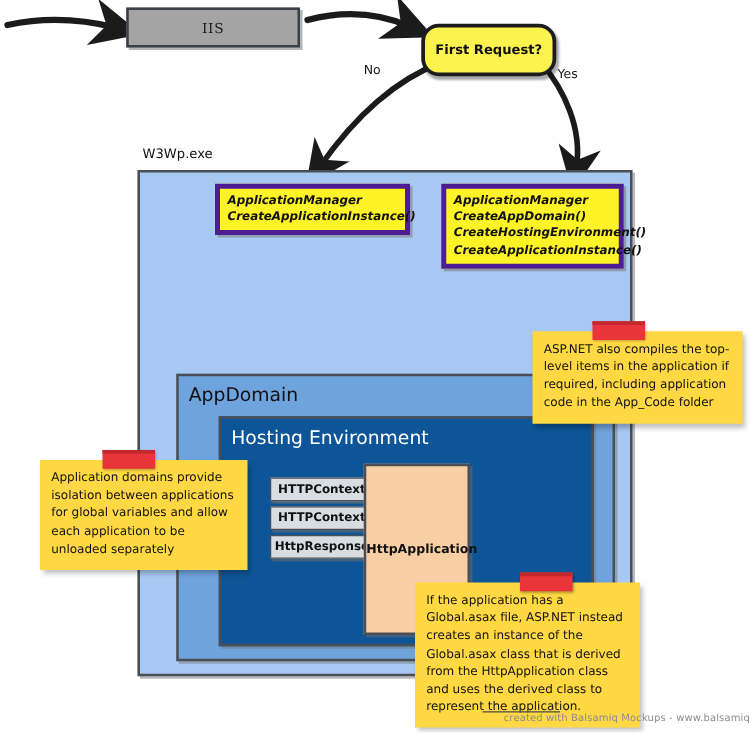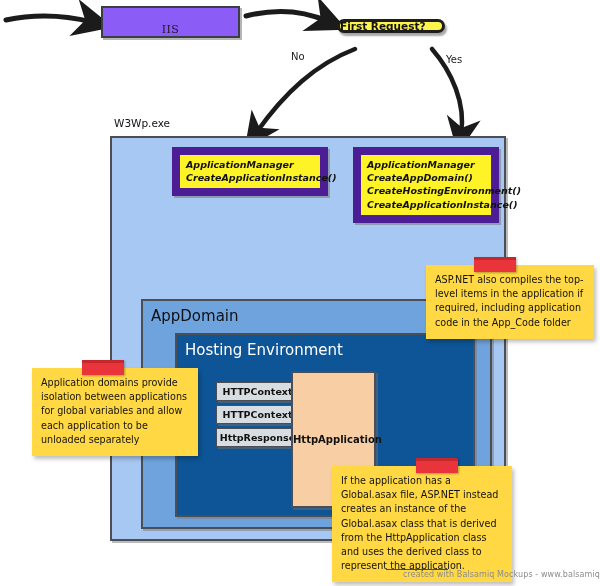--- a/index.html
+++ b/index.html
@@ -11,37 +11,37 @@
     overflow: hidden;
   }
   #stage { position: relative; width: 600px; height: 586px; background:#fff; }
 
   
   .abs { position: absolute; }
 
   
   .iis-box {
     left: 101px; top: 6px; width: 139px; height: 32px;
-    background: #8b5cf6;
+    background: #a3a3a3;
     border: 2px solid #3a3f45;
     box-shadow: 2px 2px 0 rgba(120,120,120,.55);
-    display: flex; align-items: flex-end; justify-content: center;
+    display: flex; align-items: center; justify-content: center;
   }
   .iis-label {
     font-family: "DejaVu Serif", serif;
     font-size: 11px; color: #1b1b1b; letter-spacing: .5px;
   }
 
   
   .decision {
-    left: 337px; top: 19px; width: 108px; height: 14px;
+    left: 337px; top: 19px; width: 108px; height: 42px;
     background: #fdf34f;
     border: 3px solid #1d1d1d;
     border-radius: 14px;
-    display:flex; align-items:center; 
+    display:flex; align-items:center; justify-content:center;
     box-shadow: 2px 3px 2px rgba(0,0,0,.35);
   }
   .decision-label {
     font-family: "DejaVu Sans", sans-serif;
     font-weight: bold; font-size: 10.5px; color:#111;
     white-space: nowrap;
   }
 
   
   .branch-label {
@@ -80,21 +80,21 @@
   .layer-title {
     position: absolute; left: 8px; top: 6px;
     font-family: "DejaVu Sans", sans-serif;
     font-size: 15px; color:#111;
   }
   .layer-title.light { color: #ffffff; }
 
   
   .codebox {
     background: #fdf327;
-    border: 8px solid #4c1d95;
+    border: 4px solid #4c1d95;
     box-shadow: 2px 2px 0 rgba(120,120,120,.55);
     padding: 3px 6px 4px 6px;
   }
   .codebox div {
     font-family: "DejaVu Sans", sans-serif;
     font-style: italic; font-weight: bold;
     font-size: 9.5px; line-height: 13.2px; color: #111;
     white-space: nowrap;
   }
   .cb-left  { left: 172px; top: 147px; width: 156px; }

